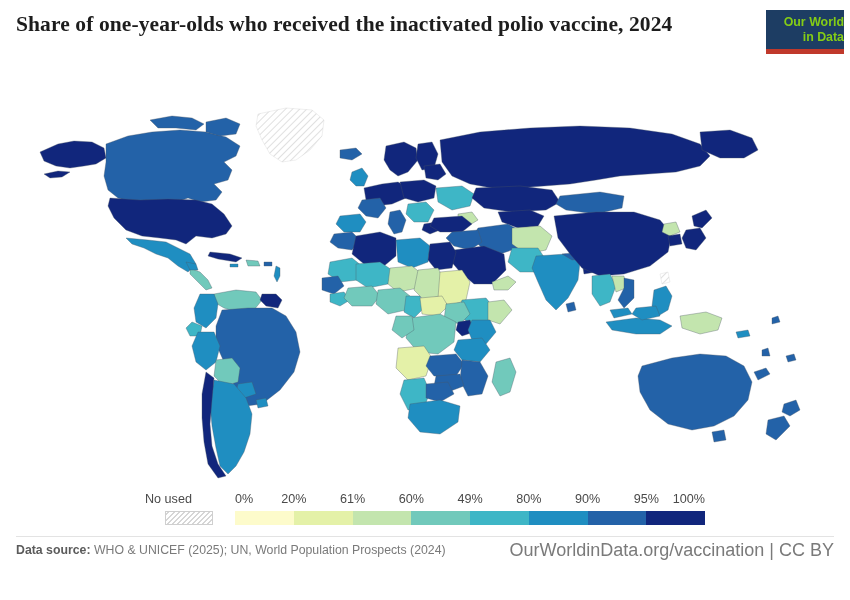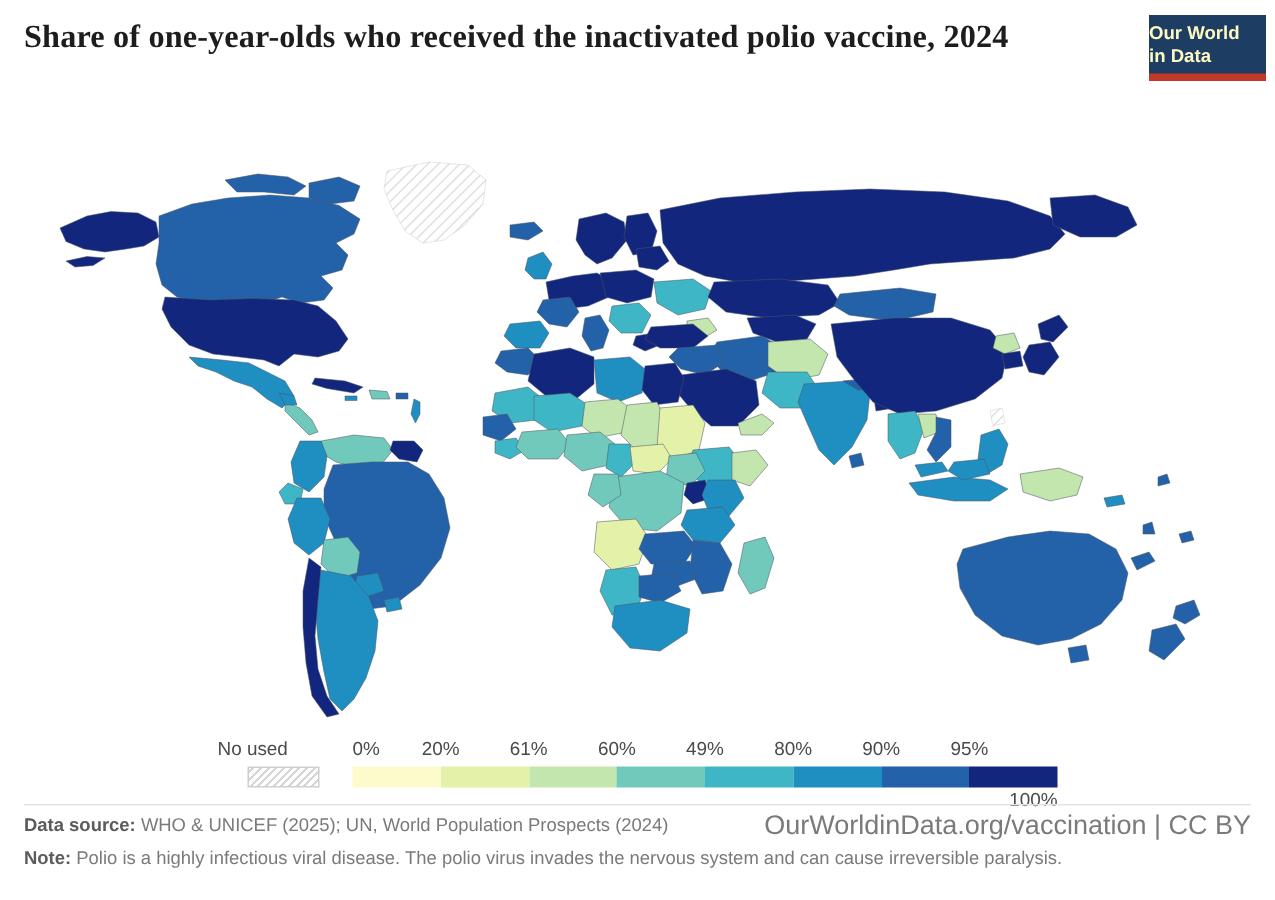--- a/index.html
+++ b/index.html
@@ -51,24 +51,24 @@
   }
 
   
   .owid-logo {
     position: absolute;
     right: 6px;
     top: 10px;
     width: 78px;
     height: 44px;
     background: #1d3d63;
-    color: #fef9c3;
+    color: #84cc16;
     box-sizing: border-box;
     padding-top: 5px;
-    text-align: left;
+    text-align: right;
     line-height: 1.18;
     font-size: 12.4px;
     font-weight: 700;
     font-family: "Liberation Sans", sans-serif;
     border-bottom: 5px solid #c0392b;
   }
   .owid-logo span { display: block; }
 
   
   .map-area {
@@ -345,21 +345,21 @@
       <div class="nodata-swatch"></div>
       <div class="ticks">
           <div class="tick first" style="left: 0%;">0%</div>
           <div class="tick" style="left: 12.5%;">20%</div>
           <div class="tick" style="left: 25%;">61%</div>
           <div class="tick" style="left: 37.5%;">60%</div>
           <div class="tick" style="left: 50%;">49%</div>
           <div class="tick" style="left: 62.5%;">80%</div>
           <div class="tick" style="left: 75%;">90%</div>
           <div class="tick" style="left: 87.5%;">95%</div>
-          <div class="tick last" style="left: 100%; margin-top: 34px;">100%</div>
+          <div class="tick last" style="left: 100%;">100%</div>
         </div>
       <div class="bins">
           <div class="bin" title="0% – 20%" style="background: rgb(253, 251, 203);"></div>
           <div class="bin" title="20% – 40%" style="background: rgb(228, 241, 168);"></div>
           <div class="bin" title="40% – 60%" style="background: rgb(195, 229, 174);"></div>
           <div class="bin" title="60% – 70%" style="background: rgb(113, 201, 187);"></div>
           <div class="bin" title="70% – 80%" style="background: rgb(62, 182, 198);"></div>
           <div class="bin" title="80% – 90%" style="background: rgb(31, 142, 193);"></div>
           <div class="bin" title="90% – 95%" style="background: rgb(35, 98, 168);"></div>
           <div class="bin" title="95% – 100%" style="background: rgb(17, 38, 124);"></div>
@@ -367,19 +367,15 @@
     </div>
   </div>
 
   <div class="footer-rule"></div>
   <div class="footer">
     <div class="footer-row">
       <span class="footer-label">Data source:</span>
       <span>WHO &amp; UNICEF (2025); UN, World Population Prospects (2024)</span>
       <span class="footer-right">OurWorldinData.org/vaccination | CC BY</span>
     </div>
-    <div class="footer-row footer-note">
-      <span class="footer-label">Note:</span>
-      <span>Polio is a highly infectious viral disease. The polio virus invades the nervous system and can cause irreversible paralysis.</span>
-    </div>
   </div>
 
 </div>
 
 </body></html>

